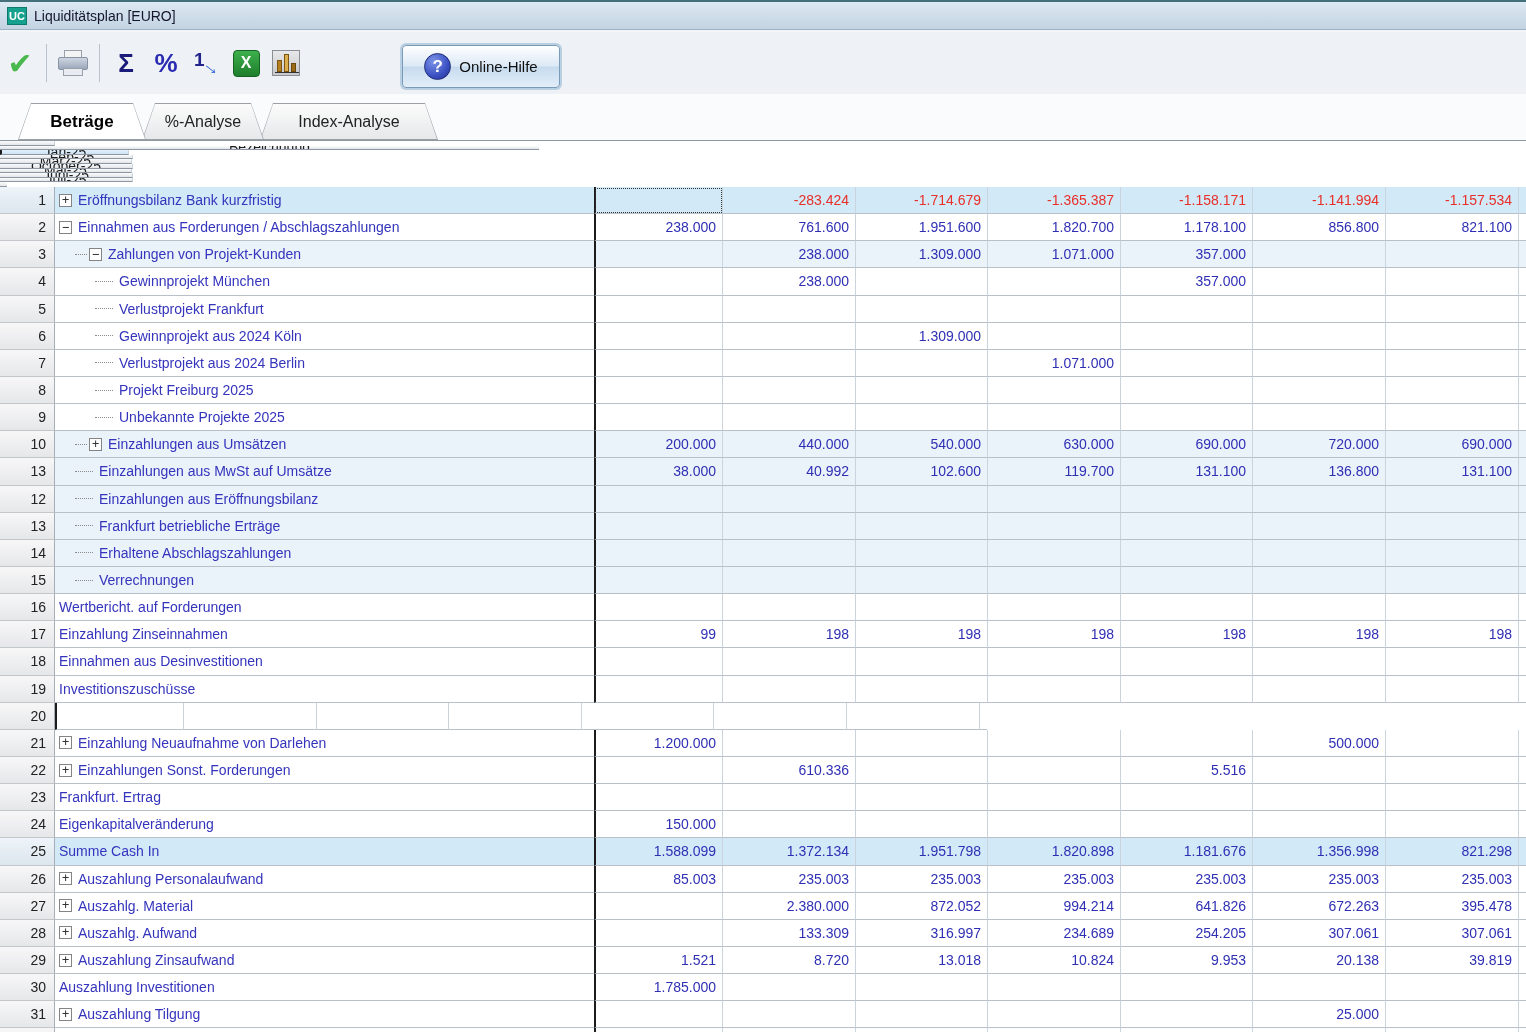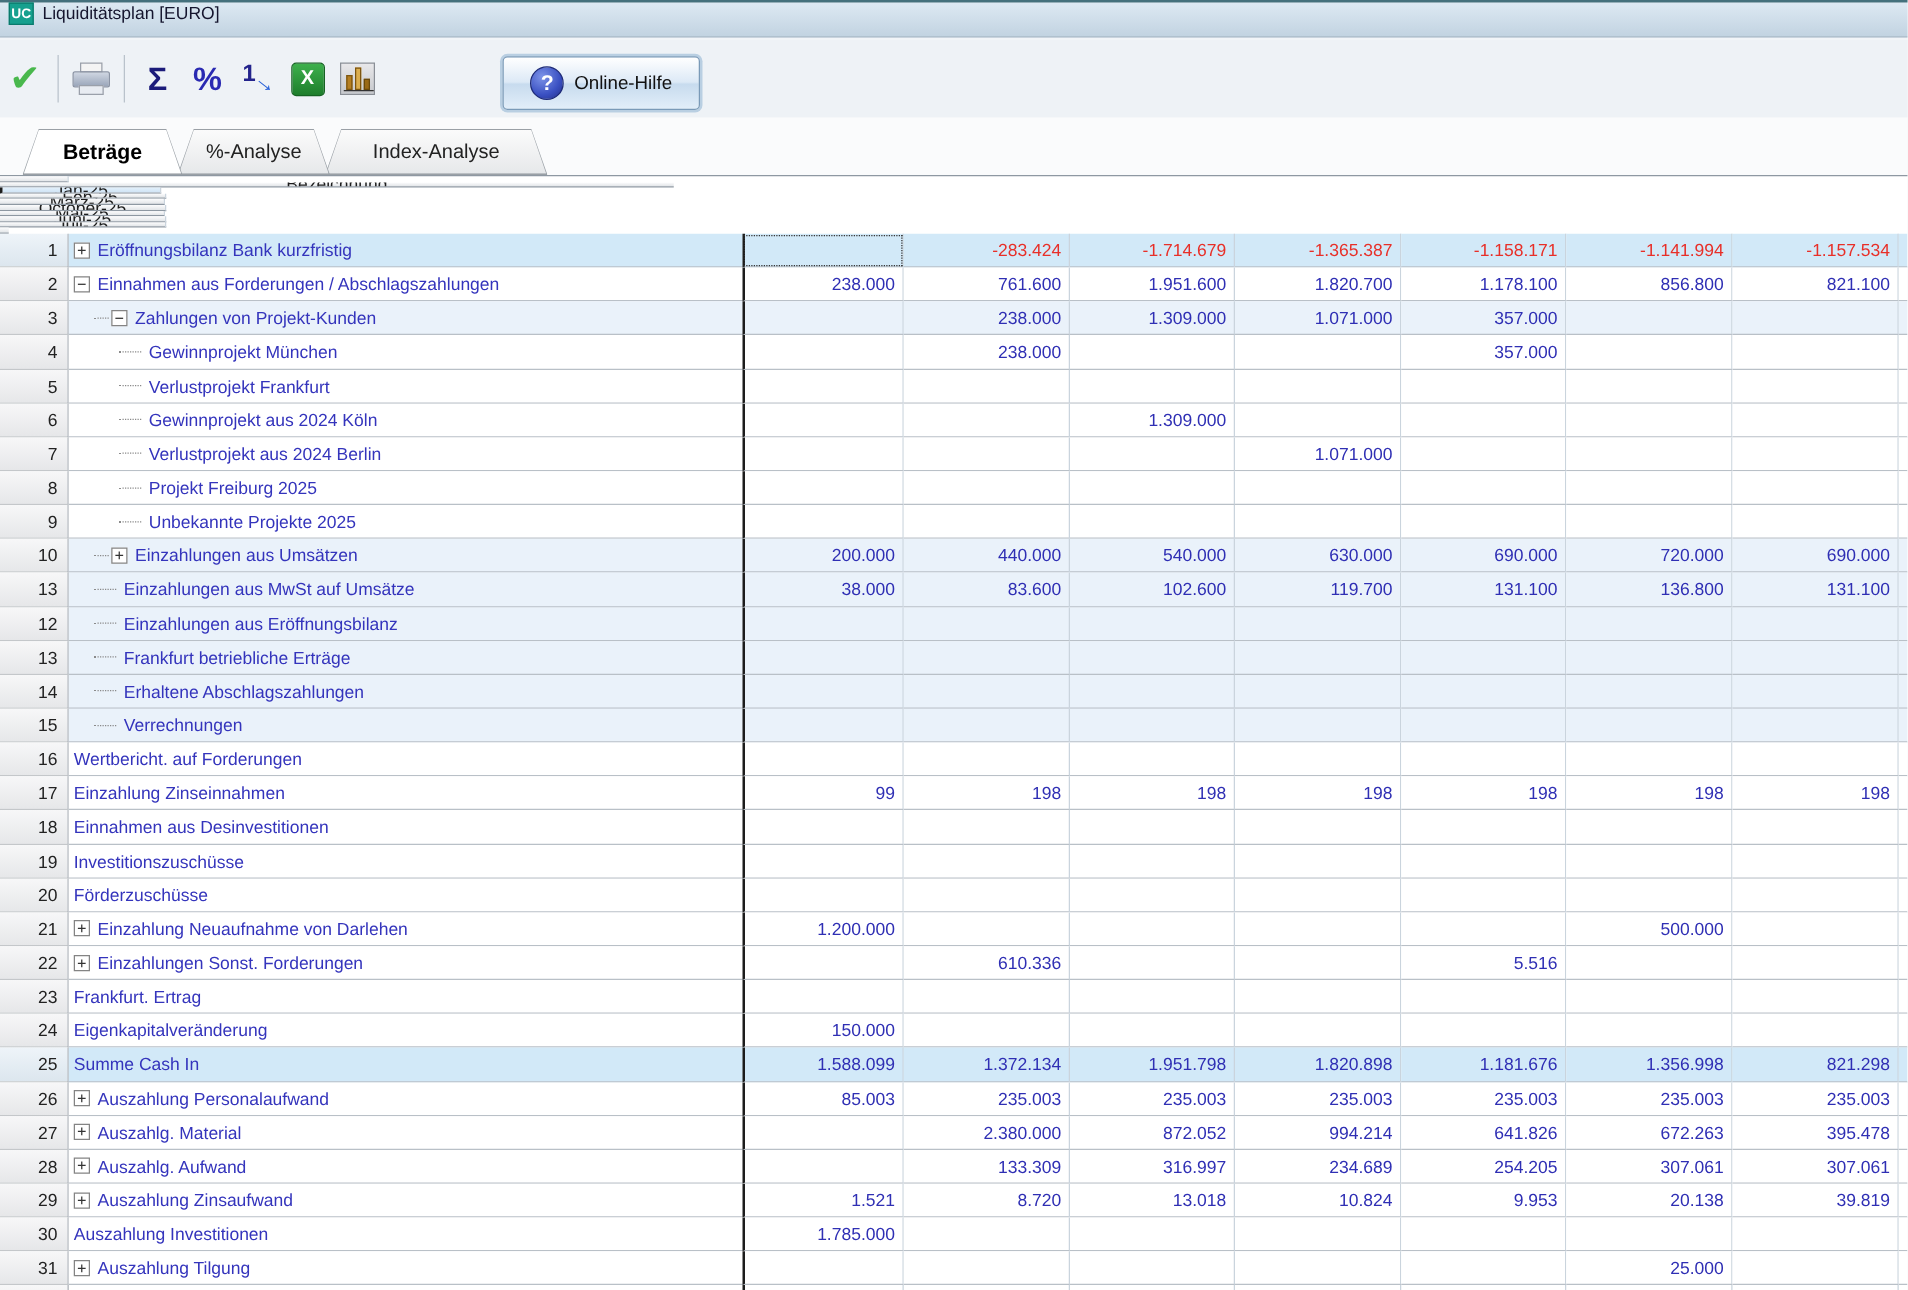--- a/index.html
+++ b/index.html
@@ -2,21 +2,21 @@
 <html><head>
 <meta charset="utf-8">
 <style>
   * { margin:0; padding:0; box-sizing:border-box; }
   html,body { width:1526px; height:1032px; overflow:hidden;
     font-family:"Liberation Sans","DejaVu Sans",sans-serif; background:#f2f5f8; }
 
   
   .titlebar { position:absolute; top:0; left:0; width:1526px; height:30px;
     background:linear-gradient(#dde9f3,#c2d3e1); border-top:2px solid #44707c;
-    border-bottom:1px solid #9fb2c2; display:flex; align-items:flex-start; padding-left:7px; }
+    border-bottom:1px solid #9fb2c2; display:flex; align-items:center; padding-left:7px; }
   .appicon { width:20px; height:18px; background:#16a08e; border:1px solid #0b7a6c;
     color:#fff; font-weight:bold; font-size:11px; display:flex; align-items:center;
     justify-content:center; letter-spacing:0; }
   .apptitle { margin-left:7px; font-size:14px; color:#15152e; }
 
   
   .toolbar { position:absolute; top:32px; left:0; width:1526px; height:62px;
     background:#eef2f6; display:flex; align-items:center; }
   .tbtn { height:42px; min-width:36px; display:flex; align-items:center; justify-content:center;
     margin:0 2px; border-radius:3px; }
@@ -341,21 +341,21 @@
         <div class="td numcell c-m6">690.000</div>
         <div class="td c-sliver"></div>
       </div>
       <div class="tr bg-group">
         <div class="td rownum c-num">13</div>
         <div class="td labelcell c-label ind1">
           <span class="dots"></span>
           <span class="">Einzahlungen aus MwSt auf Umsätze</span>
         </div>
         <div class="td numcell c-m0">38.000</div>
-        <div class="td numcell c-m1">83.600</div>
+        <div class="td numcell c-m1">40.992</div>
         <div class="td numcell c-m2">102.600</div>
         <div class="td numcell c-m3">119.700</div>
         <div class="td numcell c-m4">131.100</div>
         <div class="td numcell c-m5">136.800</div>
         <div class="td numcell c-m6">131.100</div>
         <div class="td c-sliver"></div>
       </div>
       <div class="tr bg-group">
         <div class="td rownum c-num">12</div>
         <div class="td labelcell c-label ind1">
@@ -467,23 +467,20 @@
         <div class="td numcell c-m1"></div>
         <div class="td numcell c-m2"></div>
         <div class="td numcell c-m3"></div>
         <div class="td numcell c-m4"></div>
         <div class="td numcell c-m5"></div>
         <div class="td numcell c-m6"></div>
         <div class="td c-sliver"></div>
       </div>
       <div class="tr bg-white">
         <div class="td rownum c-num">20</div>
-        <div class="td labelcell c-label ind0">
-          <span class="">Förderzuschüsse</span>
-        </div>
         <div class="td numcell c-m0"></div>
         <div class="td numcell c-m1"></div>
         <div class="td numcell c-m2"></div>
         <div class="td numcell c-m3"></div>
         <div class="td numcell c-m4"></div>
         <div class="td numcell c-m5"></div>
         <div class="td numcell c-m6"></div>
         <div class="td c-sliver"></div>
       </div>
       <div class="tr bg-white">

